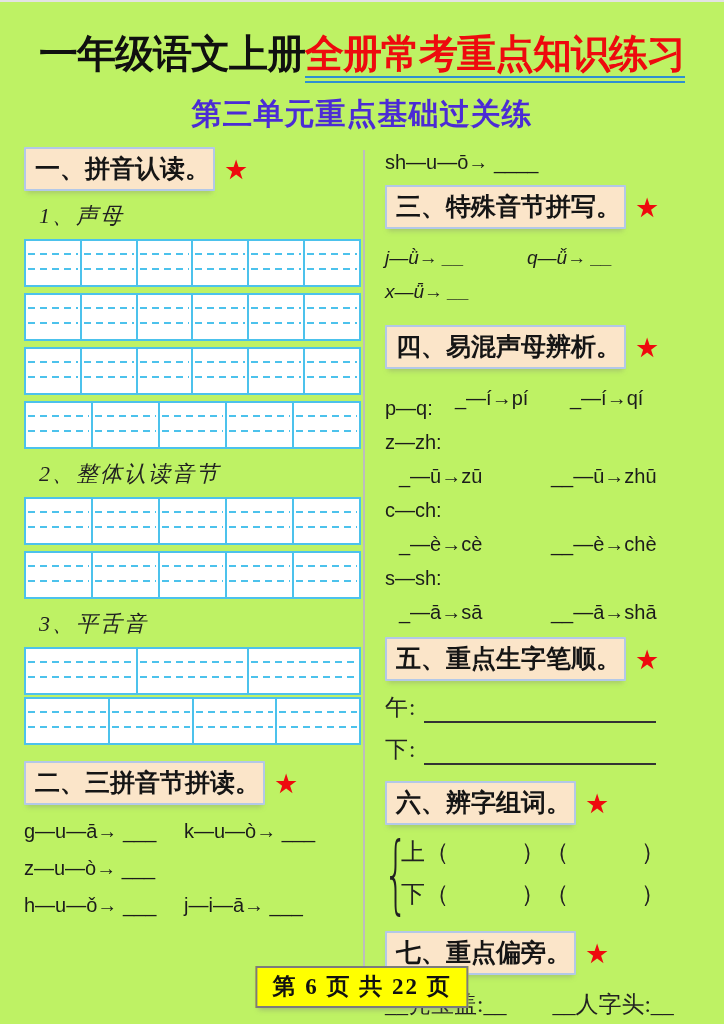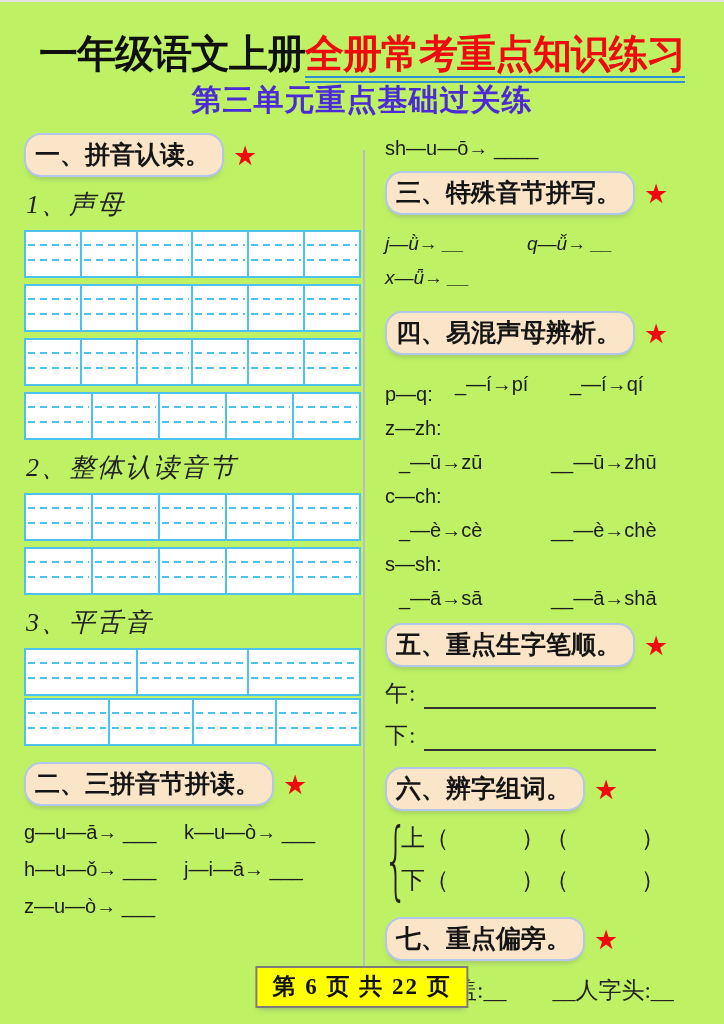--- a/index.html
+++ b/index.html
@@ -14,48 +14,48 @@
     font-family:"Liberation Serif","DejaVu Serif",serif;
     font-weight:bold;font-size:39px;line-height:52px;letter-spacing:-1px;white-space:nowrap;
   }
   .t-black{color:#101010;}
   .t-red{
     color:var(--accent_red,#f20d0d);
     border-bottom:7px double var(--underline_blue,#2e8fd2);
     padding-bottom:1px;
   }
   .subtitle{
-    text-align:center;
+    text-align:center;margin-top:14px;
     font-family:"Liberation Serif","DejaVu Serif",serif;
     font-weight:bold;font-size:30px;color:var(--subtitle_purple,#4b2bd5);letter-spacing:1px;
   }
   
   .cols{display:flex;margin-top:12px;padding:0 24px;align-items:flex-start;}
   .col-left{width:337px;flex:none;}
   .col-right{flex:1;margin-left:24px;min-width:0;}
   .divider{position:absolute;left:363px;top:148px;height:822px;width:2px;background:#bdbdbd;}
   
   .sec-line{display:flex;align-items:center;margin-top:16px;}
   .sec-line.first{margin-top:0;}
   .sec-box{
     display:inline-block;background:var(--header_fill,#fbe5c9);
-    border:2px solid var(--header_border,#b3c8e8);border-radius:17px;
-    padding:3px 12px 4px 9px;
+    border:2px solid var(--header_border,#b3c8e8);border-radius:1px;
+    padding:3px 3px 4px 9px;
     font-family:"Liberation Serif","DejaVu Serif",serif;
     font-weight:bold;font-size:25px;color:#151515;letter-spacing:0px;white-space:nowrap;
     box-shadow:0 5px 5px -3px rgba(120,120,120,.35);
   }
   .star{
     margin-left:9px;color:var(--accent_red,#ee0a0e);font-size:27px;line-height:1;
     font-family:"DejaVu Sans",sans-serif;
   }
   
   .sub-label{
     font-family:"Liberation Serif","DejaVu Serif",serif;font-style:italic;
-    font-size:26px;color:#222;margin:10px 0 8px 2px;letter-spacing:2px;
+    font-size:22px;color:#222;margin:10px 0 8px 15px;letter-spacing:2px;
   }
   
   .grid-group{margin-top:2px;}
   .grid-row{display:flex;border:2px solid var(--grid_blue,#4cc2ec);height:44px;margin-bottom:6px;background:#fff;}
   .grid-row:last-child{margin-bottom:0;}
   .grid-cell{flex:1;position:relative;border-right:2px solid var(--grid_blue,#4cc2ec);}
   .grid-cell:last-child{border-right:none;}
   .grid-cell::before,.grid-cell::after{
     content:"";position:absolute;left:2px;right:2px;height:2px;
     background:repeating-linear-gradient(90deg,var(--grid_blue,#4cc2ec) 0 7px,transparent 7px 12px);
@@ -207,25 +207,25 @@
       <div class="sec-line">
         <span class="sec-box">二、三拼音节拼读。</span>
         <span class="star">★</span>
       </div>
 
       <div class="py-row mt8">
         <span class="a">g—u—ā→ ___</span>
         <span class="b">k—u—ò→ ___</span>
       </div>
       <div class="py-row">
+        <span class="a">z—u—ò→ ___</span>
+      </div>
+      <div class="py-row">
         <span class="a">h—u—ǒ→ ___</span>
         <span class="b">j—i—ā→ ___</span>
-      </div>
-      <div class="py-row">
-        <span class="a">z—u—ò→ ___</span>
       </div>
 
     </div>
 
     <div class="col-right">
 
       <div class="py-line">sh—u—ō→ ____</div>
 
       <div class="sec-line mt8">
         <span class="sec-box">三、特殊音节拼写。</span>

